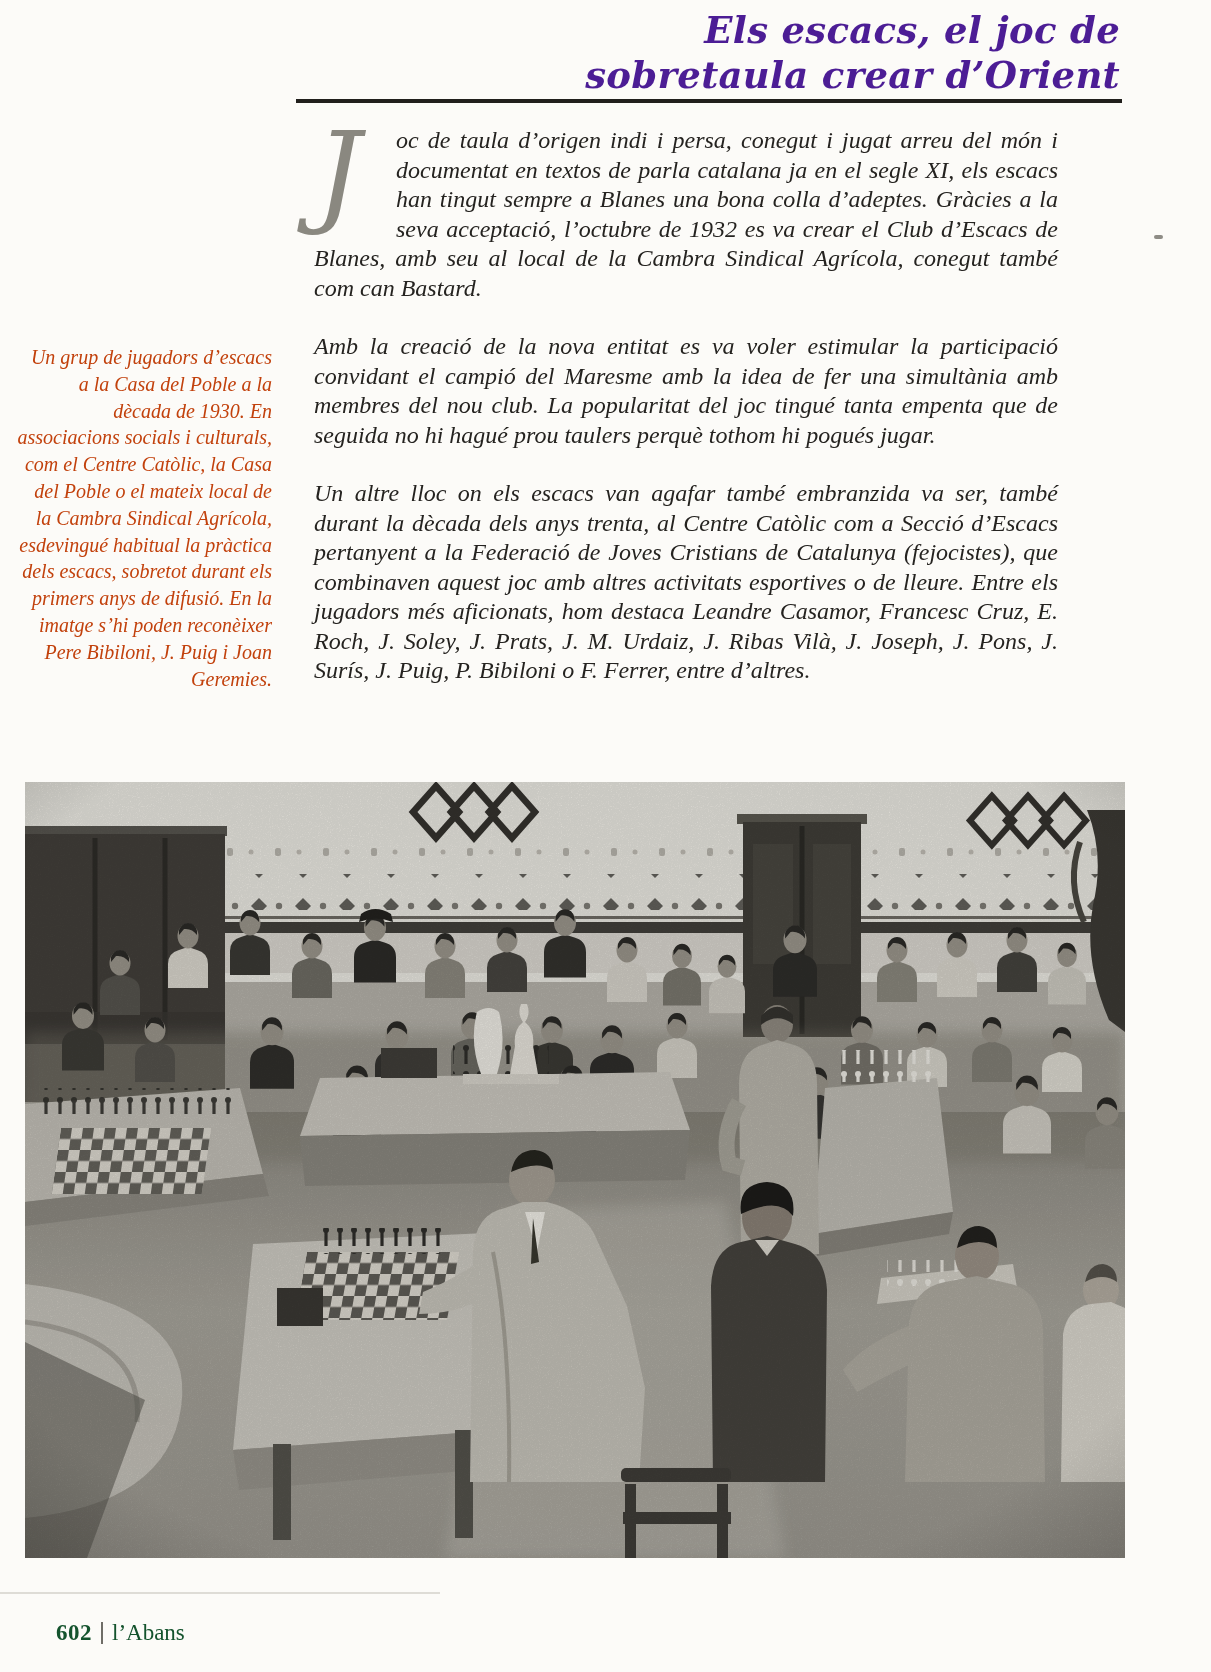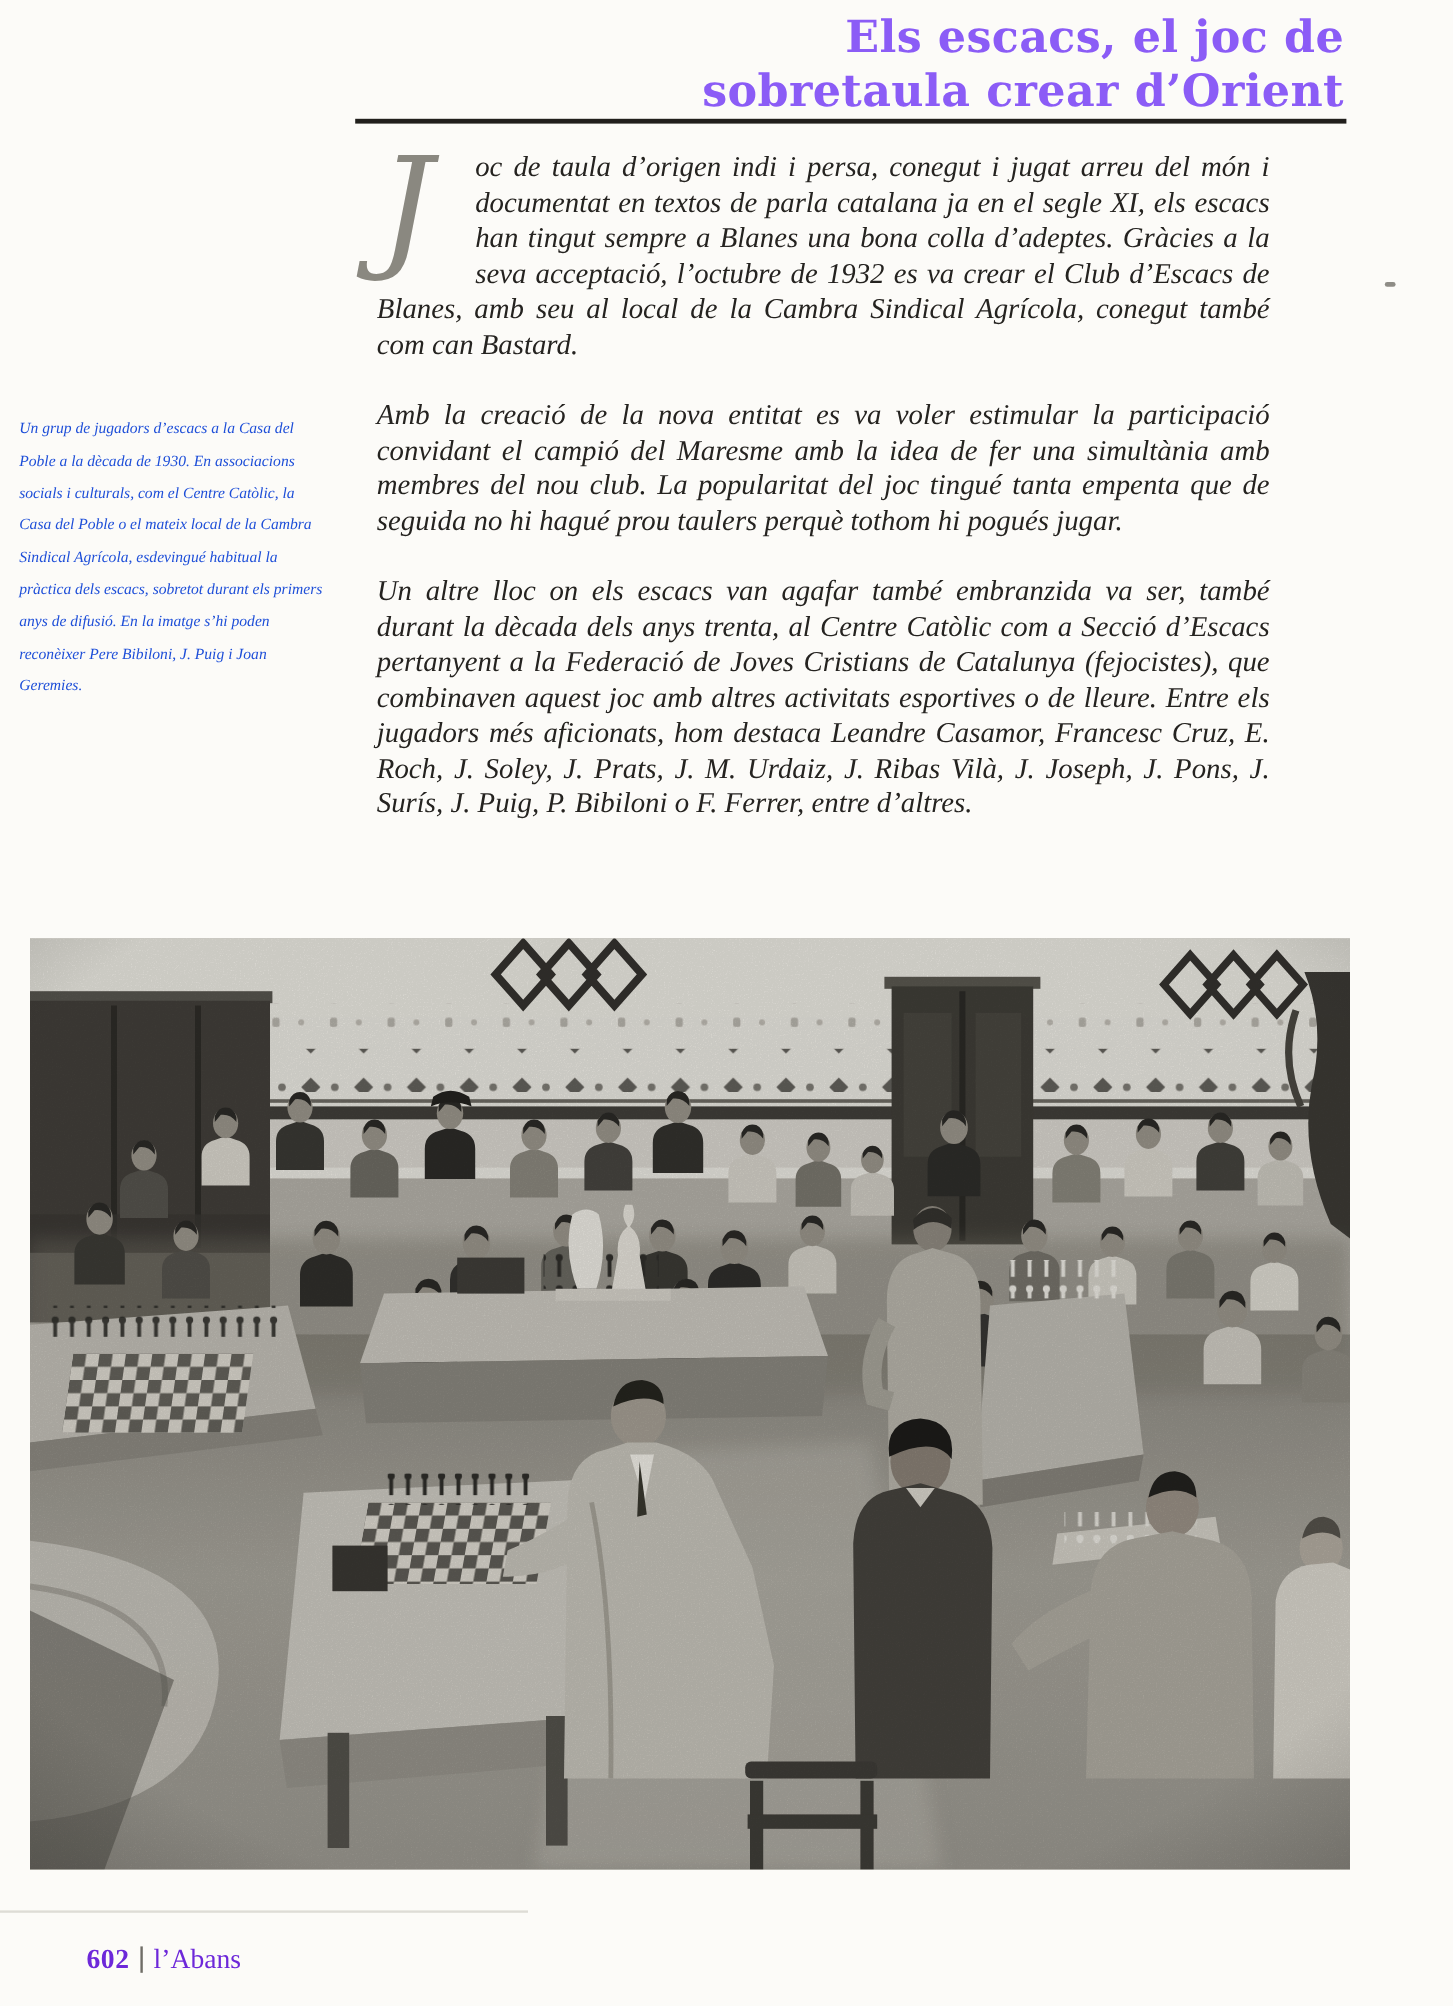--- a/index.html
+++ b/index.html
@@ -9,23 +9,23 @@
     margin:0 auto;
     background:#fcfbf8;
     overflow:hidden;
     font-family:"Liberation Serif","DejaVu Serif",serif;
     color:#232120;
   }
   
   .headline{
     position:absolute; top:8px; right:91px;
     text-align:right;
-    font-weight:700;
+    font-style:italic; font-weight:700;
     font-size:37px; line-height:1.22;
-    color:#8b5cf6; letter-spacing:.3px;
+    color:#4c1d95; letter-spacing:.3px;
     font-family:"DejaVu Serif","Liberation Serif",serif;
   }
   .headline-rule{
     position:absolute; left:296px; top:99px;
     width:826px; height:4px; background:#211f1c;
   }
   
   .bodycol{
     position:absolute; left:314px; top:126px; width:744px;
     font-style:italic; font-size:24px; line-height:29.5px;
@@ -37,35 +37,35 @@
     font-family:"DejaVu Serif",serif;
     font-style:italic; font-weight:400;
     font-size:112px; line-height:86px;
     width:66px; height:88px;
     margin:4px 14px 0 2px;
     color:#8a8880;
   }
   
   .caption{
     position:absolute; left:16px; top:344px; width:256px;
-    font-style:italic; font-size:13px; line-height:26.8px;
-    text-align:left; color:#1d4ed8;
+    font-style:italic; font-size:20px; line-height:26.8px;
+    text-align:right; color:#c2410c;
   }
   
   .photo{
     position:absolute; left:25px; top:782px;
     width:1100px; height:776px;
     background:#b4b1a9;
   }
   .photo svg{display:block;width:100%;height:100%;}
   
   .footer{
     position:absolute; left:56px; top:1620px;
-    font-size:23px; color:#6d28d9; font-style:normal;
-    display:flex; align-items:flex-end; gap:9px;margin-left:16px;
+    font-size:23px; color:#14532d; font-style:normal;
+    display:flex; align-items:flex-end; gap:9px;
   }
   .footer .pgnum{font-weight:700; letter-spacing:.5px;}
   .footer .sep{
     display:inline-block; width:2px; height:22px;
     background:#6f6d67; align-self:center;
   }
   .footer .book{}
   
   .artifact-dash{
     position:absolute; left:1154px; top:235px;

